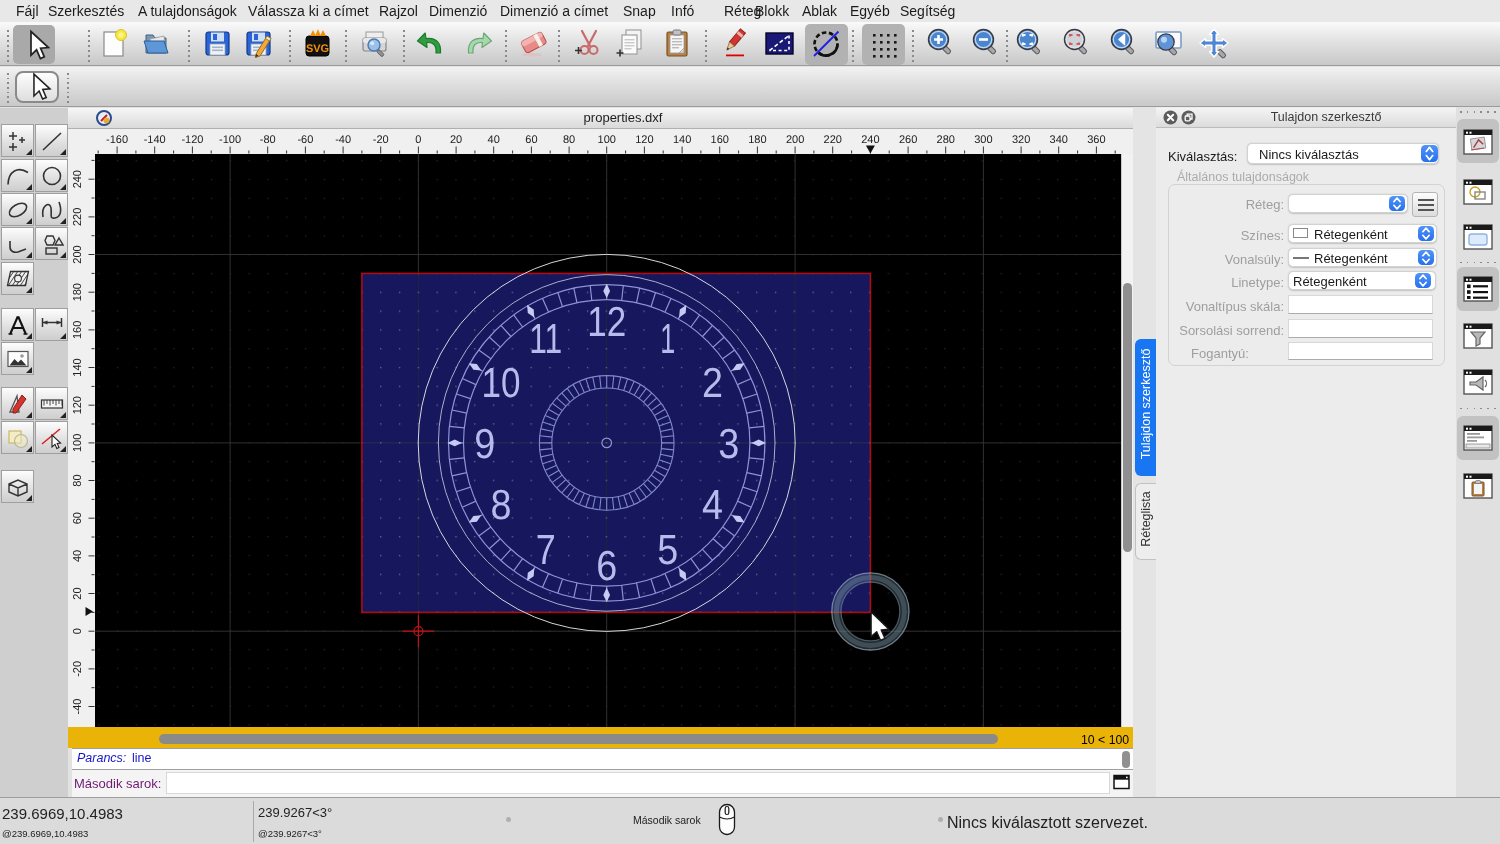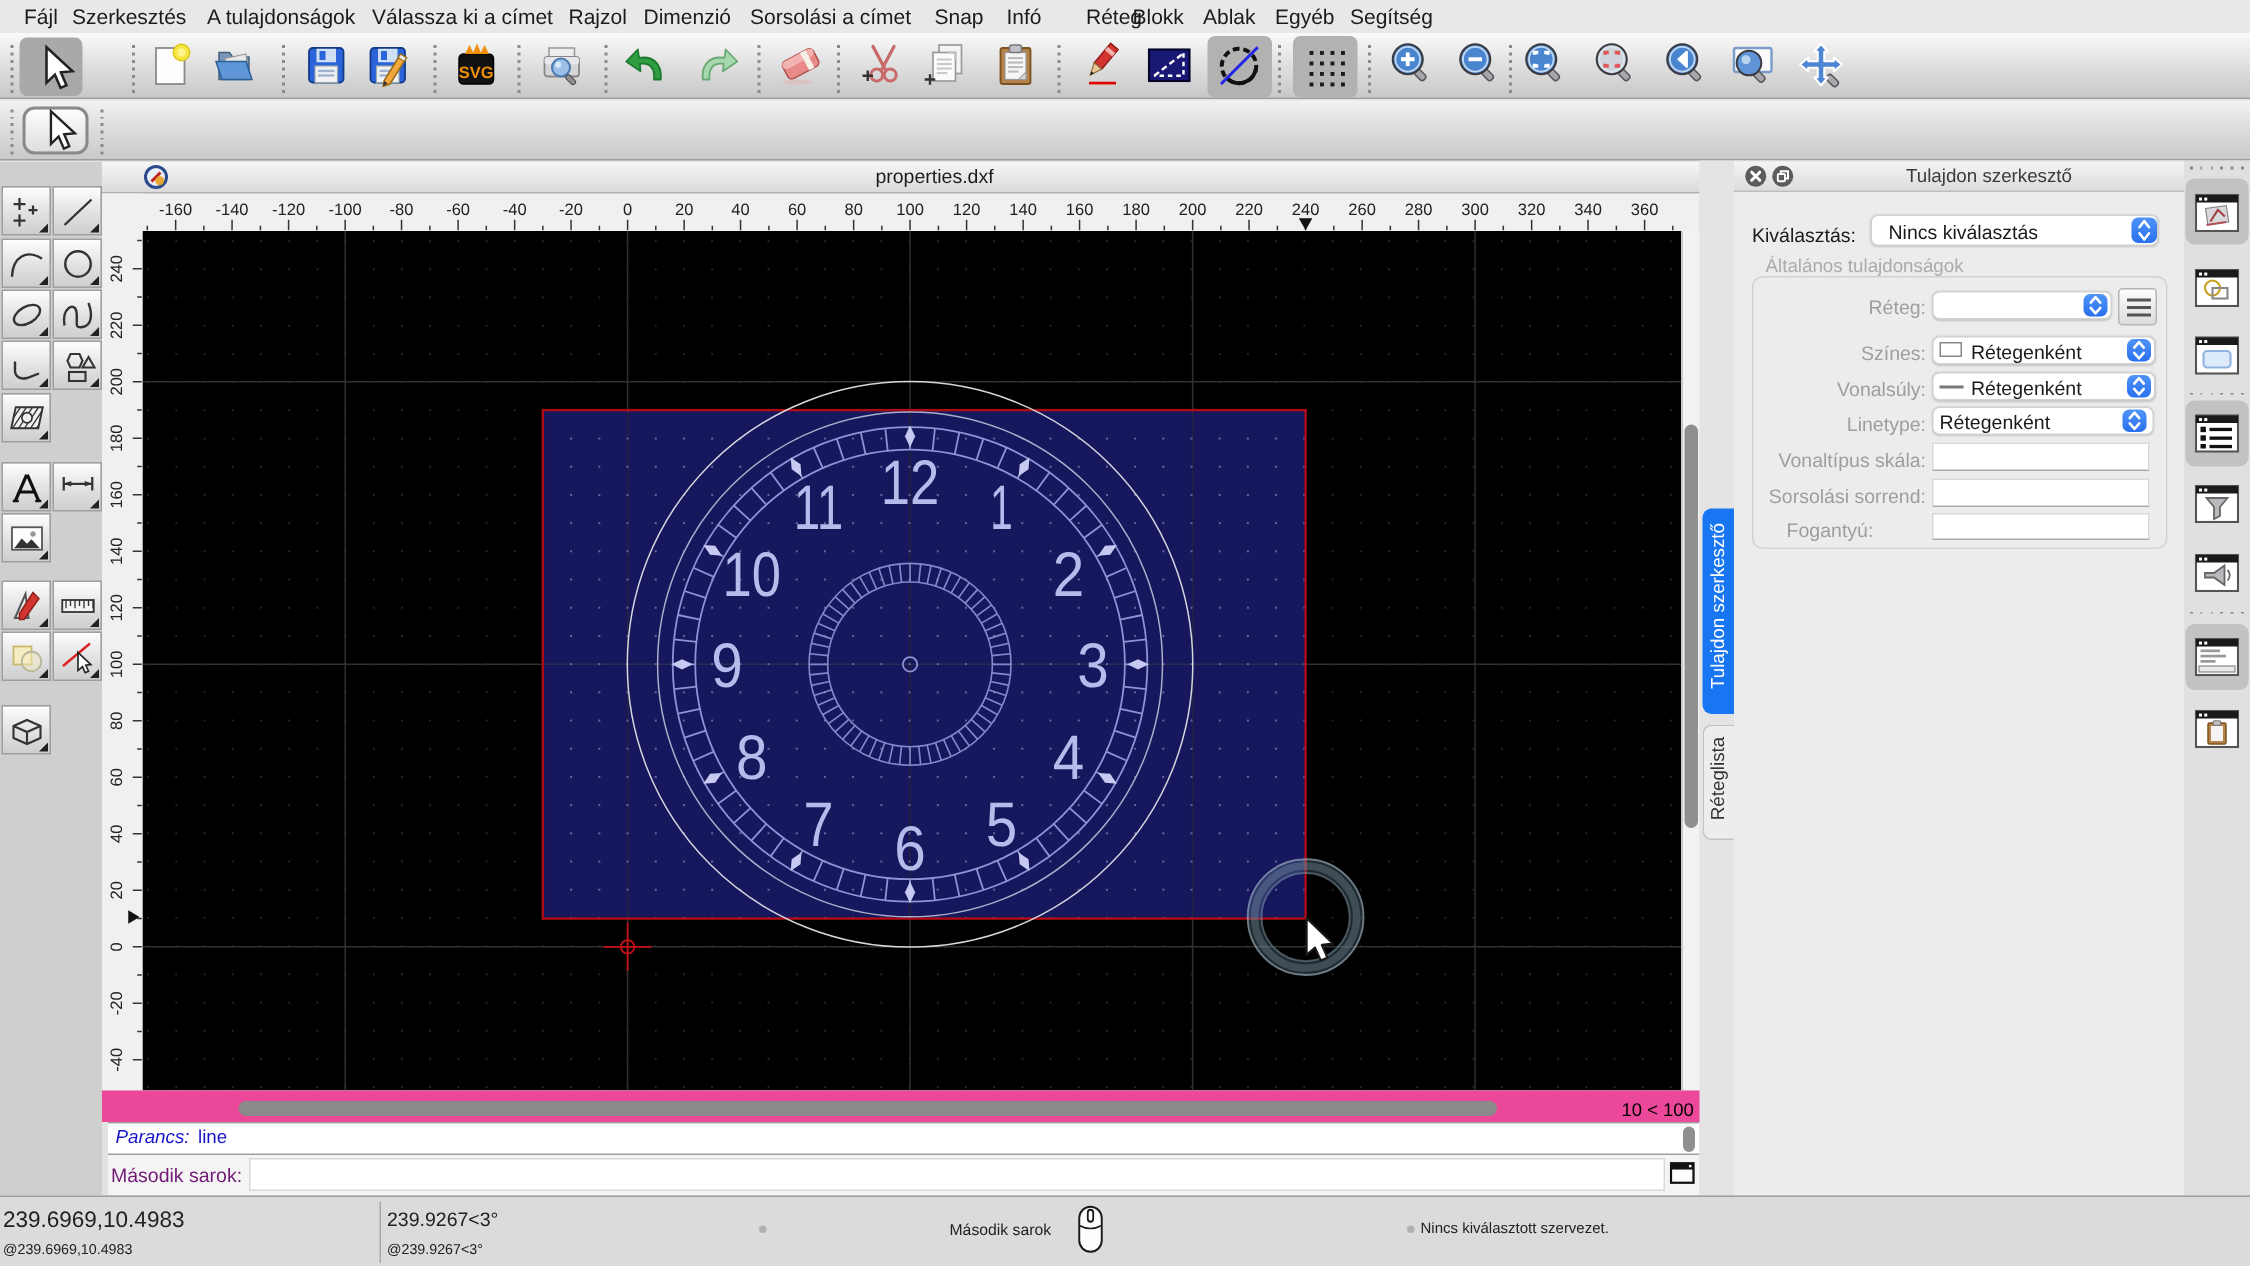--- a/index.html
+++ b/index.html
@@ -5,42 +5,42 @@
 body { will-change: transform; }
 .a { position:absolute; }
 #menubar { left:0; top:0; width:1500px; height:34px; background:#e9e8e9; }
 #menubar span { position:absolute; top:0; line-height:22px; font-size:14px; color:#1b1b1b; white-space:nowrap; }
 #tb1 { left:0; top:22px; width:1500px; height:44px; background:linear-gradient(#fafafa,#e2e2e2 45%,#c8c8c8); border-bottom:1px solid #9b9b9b; }
 #tb2 { left:0; top:67px; width:1500px; height:40px; background:linear-gradient(#f2f2f2,#dedede 45%,#c9c9c9); border-bottom:1px solid #9b9b9b; }
 #palette { left:0; top:108px; width:68px; height:689px; background:#cfcfcf; }
 .pbtn { position:absolute; width:33px; height:33px; background:linear-gradient(#fdfdfd,#dfdfdf 60%,#cecece); border:1px solid #9f9f9f; }
 .tri { position:absolute; right:1px; bottom:1px; width:0; height:0; border-left:6px solid transparent; border-bottom:6px solid #222; }
 #tabbar { left:68px; top:108px; width:1065px; height:21px; background:linear-gradient(#f6f6f6,#dadada); border-bottom:1px solid #b0b0b0; }
-#hsrow { left:68px; top:727px; width:1067px; height:21px; background:#ec4899; }
+#hsrow { left:68px; top:727px; width:1067px; height:21px; background:#eab308; }
 #cmdrow { left:72px; top:748px; width:1061px; height:22px; background:#fff; border-top:1px solid #a0a0a0; border-bottom:1px solid #a0a0a0; }
 #optrow { left:72px; top:770px; width:1061px; height:27px; background:#f4f4f4; }
 #rail { left:1133px; top:107px; width:23px; height:690px; background:#e4e4e4; }
 #panel { left:1156px; top:107px; width:300px; height:690px; background:#ececec; }
 #ptitle { left:1156px; top:108px; width:300px; height:20px; background:linear-gradient(#f4f4f4,#dcdcdc); border-bottom:1px solid #bcbcbc; }
 #istrip { left:1456px; top:107px; width:44px; height:690px; background:#e0e0e0; }
 #sbar { left:0; top:797px; width:1500px; height:47px; background:#dbdbdb; border-top:1px solid #9e9e9e; }
 .vscroll { left:1121px; top:154px; width:12px; height:573px; background:#f2f2f2; border-left:1px solid #c8c8c8; }
 .fld { position:absolute; background:#fff; border-radius:5px; border:1px solid #d2d2d2; box-shadow:0 0.5px 1.5px rgba(0,0,0,0.18); }
 .tfld { position:absolute; background:#fff; border:1px solid #d8d8d8; border-bottom-color:#ababab; }
 .spin { position:absolute; width:17px; border-radius:4.5px; background:linear-gradient(#4f94f8,#2970ee); }
 .lbl13 { position:absolute; font-size:13px; line-height:19px; }
 </style></head><body>
 <div id="menubar" class="a">
     <span style="left:16px">Fájl</span>
     <span style="left:48px">Szerkesztés</span>
     <span style="left:138px">A tulajdonságok</span>
     <span style="left:248px">Válassza ki a címet</span>
     <span style="left:379px">Rajzol</span>
     <span style="left:429px">Dimenzió</span>
-    <span style="left:500px">Sorsolási a címet</span>
+    <span style="left:500px">Dimenzió a címet</span>
     <span style="left:623px">Snap</span>
     <span style="left:671px">Infó</span>
     <span style="left:724px">Réteg</span>
     <span style="left:755px">Blokk</span>
     <span style="left:802px">Ablak</span>
     <span style="left:850px">Egyéb</span>
     <span style="left:900px">Segítség</span>
   </div>
 <div id="tb1" class="a">
     <div class="a" style="left:13px;top:3px;width:42px;height:39px;background:#a9a9a9;border-radius:5px"></div>
@@ -865,13 +865,13 @@
     <div class="a" style="left:258px;top:7px;font-size:13px;color:#222">239.9267&lt;3°</div>
     <div class="a" style="left:258px;top:30px;font-size:9.5px;color:#222">@239.9267&lt;3°</div>
     <div class="a" style="left:506px;top:19px;width:5px;height:5px;border-radius:3px;background:#b0b0b0"></div>
     <div class="a" style="left:633px;top:16px;font-size:10.5px;color:#222">Második sarok</div>
     <div class="a" style="left:717px;top:4px"><svg width="20" height="35" viewBox="0 0 20 35" style="">
         <rect x="2.5" y="2.5" width="15" height="30" rx="7.5" fill="#fdfdfd" stroke="#1a1a1a" stroke-width="1.3"></rect>
         <path d="M2.5,15 Q10,19 17.5,15" stroke="#1a1a1a" stroke-width="1.1" fill="none"></path>
         <rect x="8.2" y="4.5" width="3.6" height="8" rx="1.8" fill="#fff" stroke="#1a1a1a" stroke-width="1.2"></rect>
       </svg></div>
     <div class="a" style="left:938px;top:19px;width:5px;height:5px;border-radius:3px;background:#b0b0b0"></div>
-    <div class="a" style="left:947px;top:16px;font-size:10px;color:#222">Nincs kiválasztott szervezet.</div>
+    <div class="a" style="left:947px;top:16px;font-size:16px;color:#222">Nincs kiválasztott szervezet.</div>
   </div>
 </body></html>

